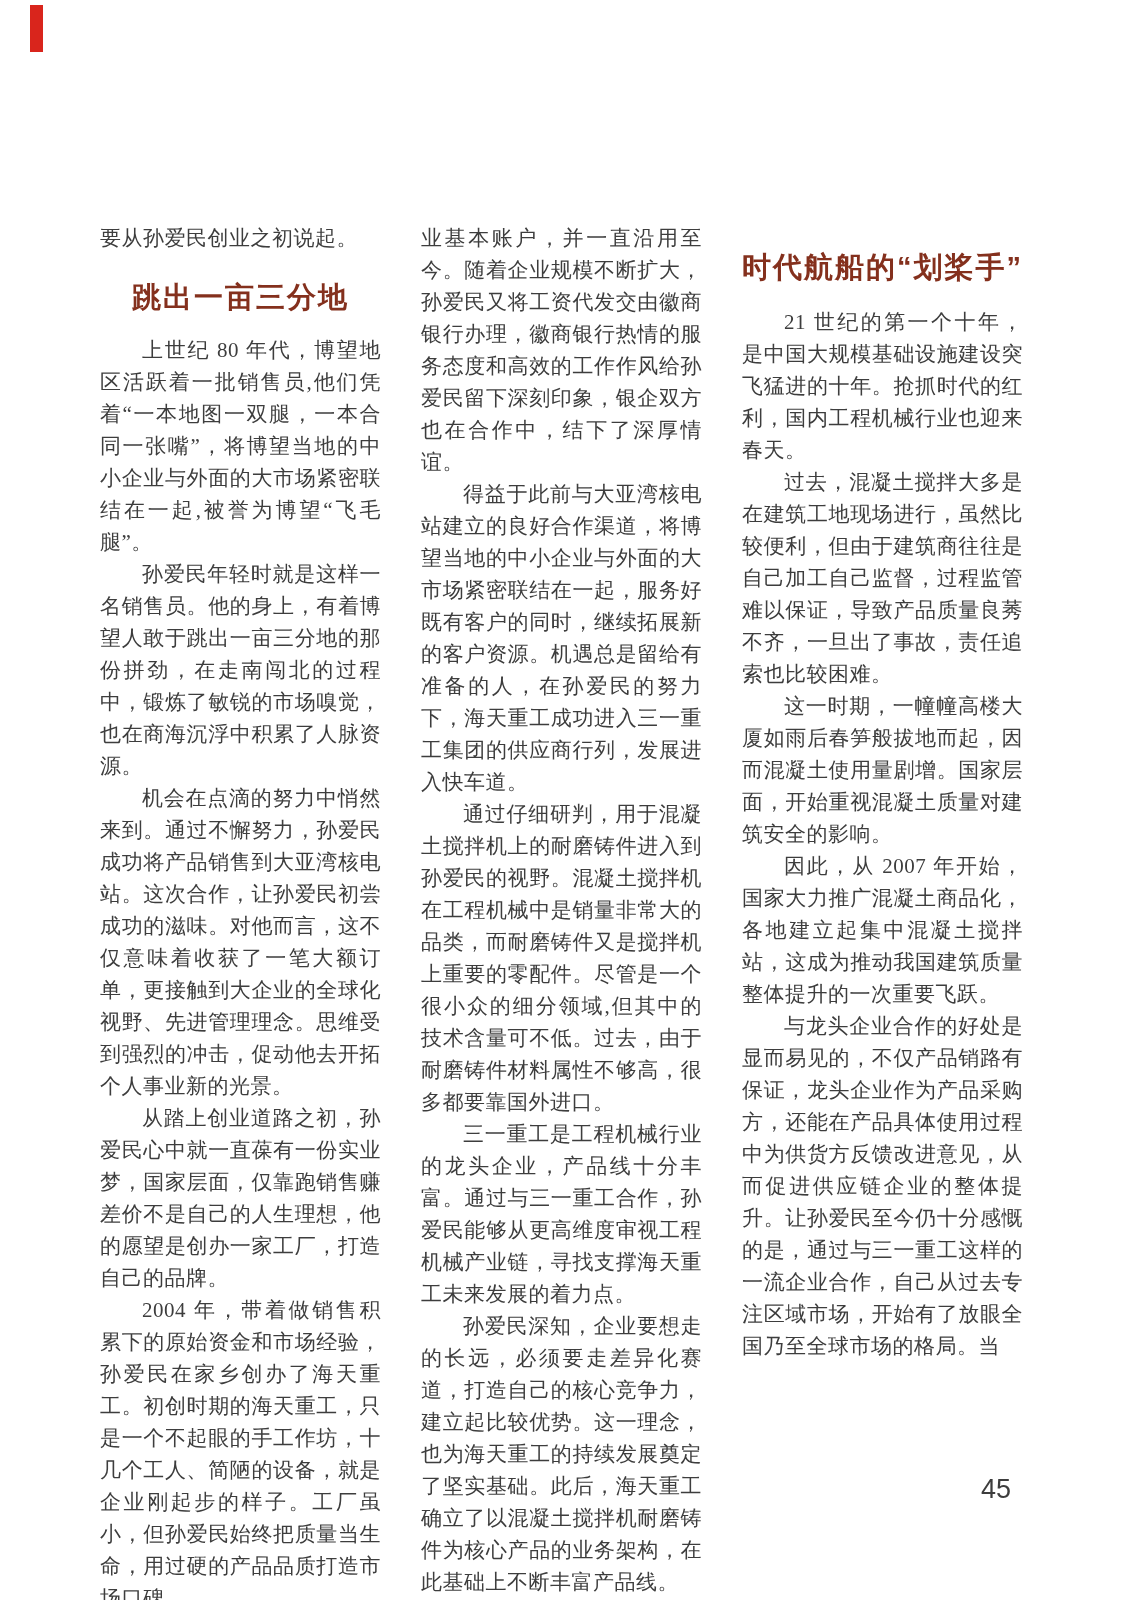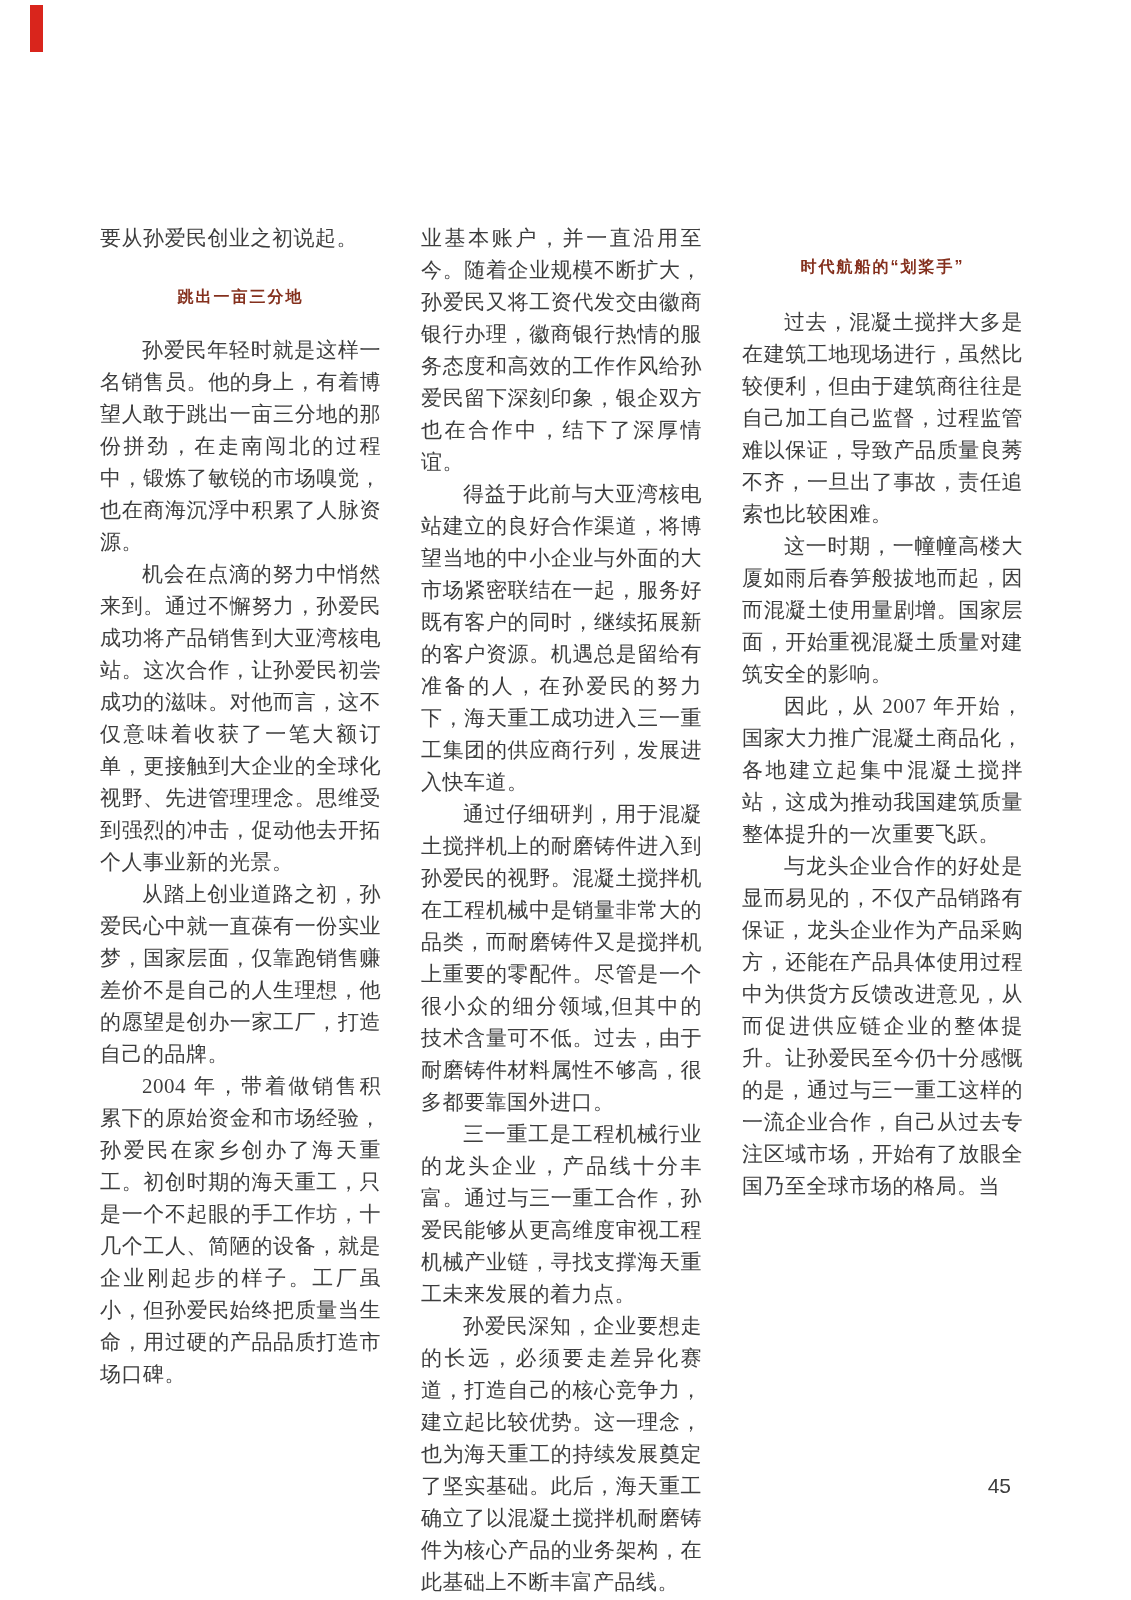--- a/index.html
+++ b/index.html
@@ -44,67 +44,69 @@
     text-indent: 2em;
     letter-spacing: 0.5px;
   }
   .col p.no-indent {
     text-indent: 0;
   }
   .section-heading {
     margin: 30px 0 24px 0;
     font-family: "Liberation Sans", "DejaVu Sans", sans-serif;
     font-weight: bold;
-    font-size: 16px;
+    font-size: 29px;
     line-height: 26px;
     letter-spacing: 2px;
     text-align: center;
     color: #84301d;
   }
   .col3 .section-heading {
     margin: 32px 0 26px 0;
   }
   .page-number {
     position: absolute;
     right: 120px;
     top: 1474px;
     font-family: "Liberation Sans", "DejaVu Sans", sans-serif;
-    font-size: 21px;
+    font-size: 27px;
     color: #3d3d3d;
   }
 </style>
 </head>
 <body>
 
 <div class="page">
 
   <div class="corner-marker"></div>
 
   <div class="content">
 
     <div class="col col1">
       <p class="no-indent">要从孙爱民创业之初说起。</p>
       <h2 class="section-heading">跳出一亩三分地</h2>
+      <p>上世纪 80 年代，博望地区活跃着一批销售员,他们凭着“一本地图一双腿，一本合同一张嘴”，将博望当地的中小企业与外面的大市场紧密联结在一起,被誉为博望“飞毛腿”。</p>
       <p>孙爱民年轻时就是这样一名销售员。他的身上，有着博望人敢于跳出一亩三分地的那份拼劲，在走南闯北的过程中，锻炼了敏锐的市场嗅觉，也在商海沉浮中积累了人脉资源。</p>
       <p>机会在点滴的努力中悄然来到。通过不懈努力，孙爱民成功将产品销售到大亚湾核电站。这次合作，让孙爱民初尝成功的滋味。对他而言，这不仅意味着收获了一笔大额订单，更接触到大企业的全球化视野、先进管理理念。思维受到强烈的冲击，促动他去开拓个人事业新的光景。</p>
       <p>从踏上创业道路之初，孙爱民心中就一直葆有一份实业梦，国家层面，仅靠跑销售赚差价不是自己的人生理想，他的愿望是创办一家工厂，打造自己的品牌。</p>
       <p>2004 年，带着做销售积累下的原始资金和市场经验，孙爱民在家乡创办了海天重工。初创时期的海天重工，只是一个不起眼的手工作坊，十几个工人、简陋的设备，就是企业刚起步的样子。工厂虽小，但孙爱民始终把质量当生命，用过硬的产品品质打造市场口碑。</p>
 
     </div>
 
     <div class="col col2">
       <p class="no-indent">业基本账户，并一直沿用至今。随着企业规模不断扩大，孙爱民又将工资代发交由徽商银行办理，徽商银行热情的服务态度和高效的工作作风给孙爱民留下深刻印象，银企双方也在合作中，结下了深厚情谊。</p>
       <p>得益于此前与大亚湾核电站建立的良好合作渠道，将博望当地的中小企业与外面的大市场紧密联结在一起，服务好既有客户的同时，继续拓展新的客户资源。机遇总是留给有准备的人，在孙爱民的努力下，海天重工成功进入三一重工集团的供应商行列，发展进入快车道。</p>
       <p>通过仔细研判，用于混凝土搅拌机上的耐磨铸件进入到孙爱民的视野。混凝土搅拌机在工程机械中是销量非常大的品类，而耐磨铸件又是搅拌机上重要的零配件。尽管是一个很小众的细分领域,但其中的技术含量可不低。过去，由于耐磨铸件材料属性不够高，很多都要靠国外进口。</p>
       <p>三一重工是工程机械行业的龙头企业，产品线十分丰富。通过与三一重工合作，孙爱民能够从更高维度审视工程机械产业链，寻找支撑海天重工未来发展的着力点。</p>
       <p>孙爱民深知，企业要想走的长远，必须要走差异化赛道，打造自己的核心竞争力，建立起比较优势。这一理念，也为海天重工的持续发展奠定了坚实基础。此后，海天重工确立了以混凝土搅拌机耐磨铸件为核心产品的业务架构，在此基础上不断丰富产品线。</p>
     </div>
 
     <div class="col col3">
       <h2 class="section-heading">时代航船的“划桨手”</h2>
+      <p>21 世纪的第一个十年，是中国大规模基础设施建设突飞猛进的十年。抢抓时代的红利，国内工程机械行业也迎来春天。</p>
       <p>过去，混凝土搅拌大多是在建筑工地现场进行，虽然比较便利，但由于建筑商往往是自己加工自己监督，过程监管难以保证，导致产品质量良莠不齐，一旦出了事故，责任追索也比较困难。</p>
       <p>这一时期，一幢幢高楼大厦如雨后春笋般拔地而起，因而混凝土使用量剧增。国家层面，开始重视混凝土质量对建筑安全的影响。</p>
       <p>因此，从 2007 年开始，国家大力推广混凝土商品化，各地建立起集中混凝土搅拌站，这成为推动我国建筑质量整体提升的一次重要飞跃。</p>
       <p>与龙头企业合作的好处是显而易见的，不仅产品销路有保证，龙头企业作为产品采购方，还能在产品具体使用过程中为供货方反馈改进意见，从而促进供应链企业的整体提升。让孙爱民至今仍十分感慨的是，通过与三一重工这样的一流企业合作，自己从过去专注区域市场，开始有了放眼全国乃至全球市场的格局。当</p>
     </div>
 
   </div>
 
   <div class="page-number">45</div>
 

